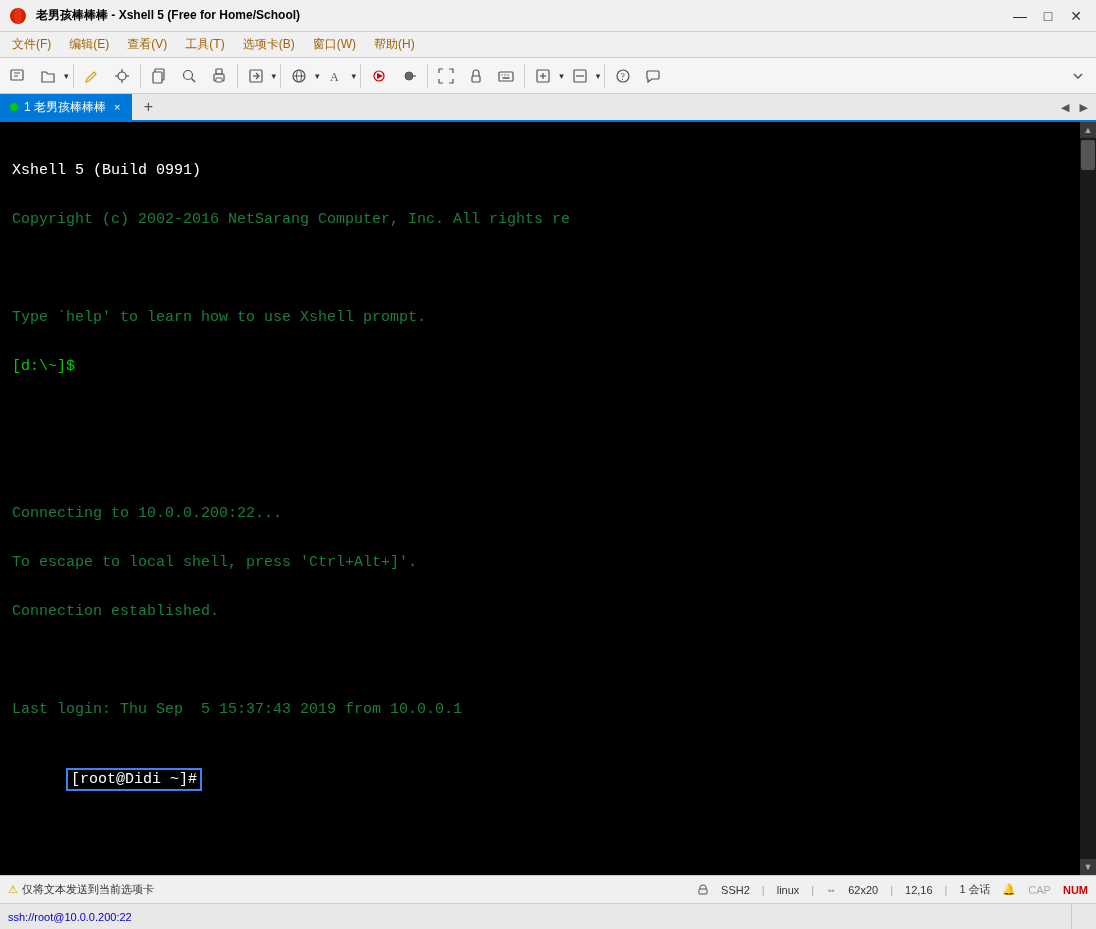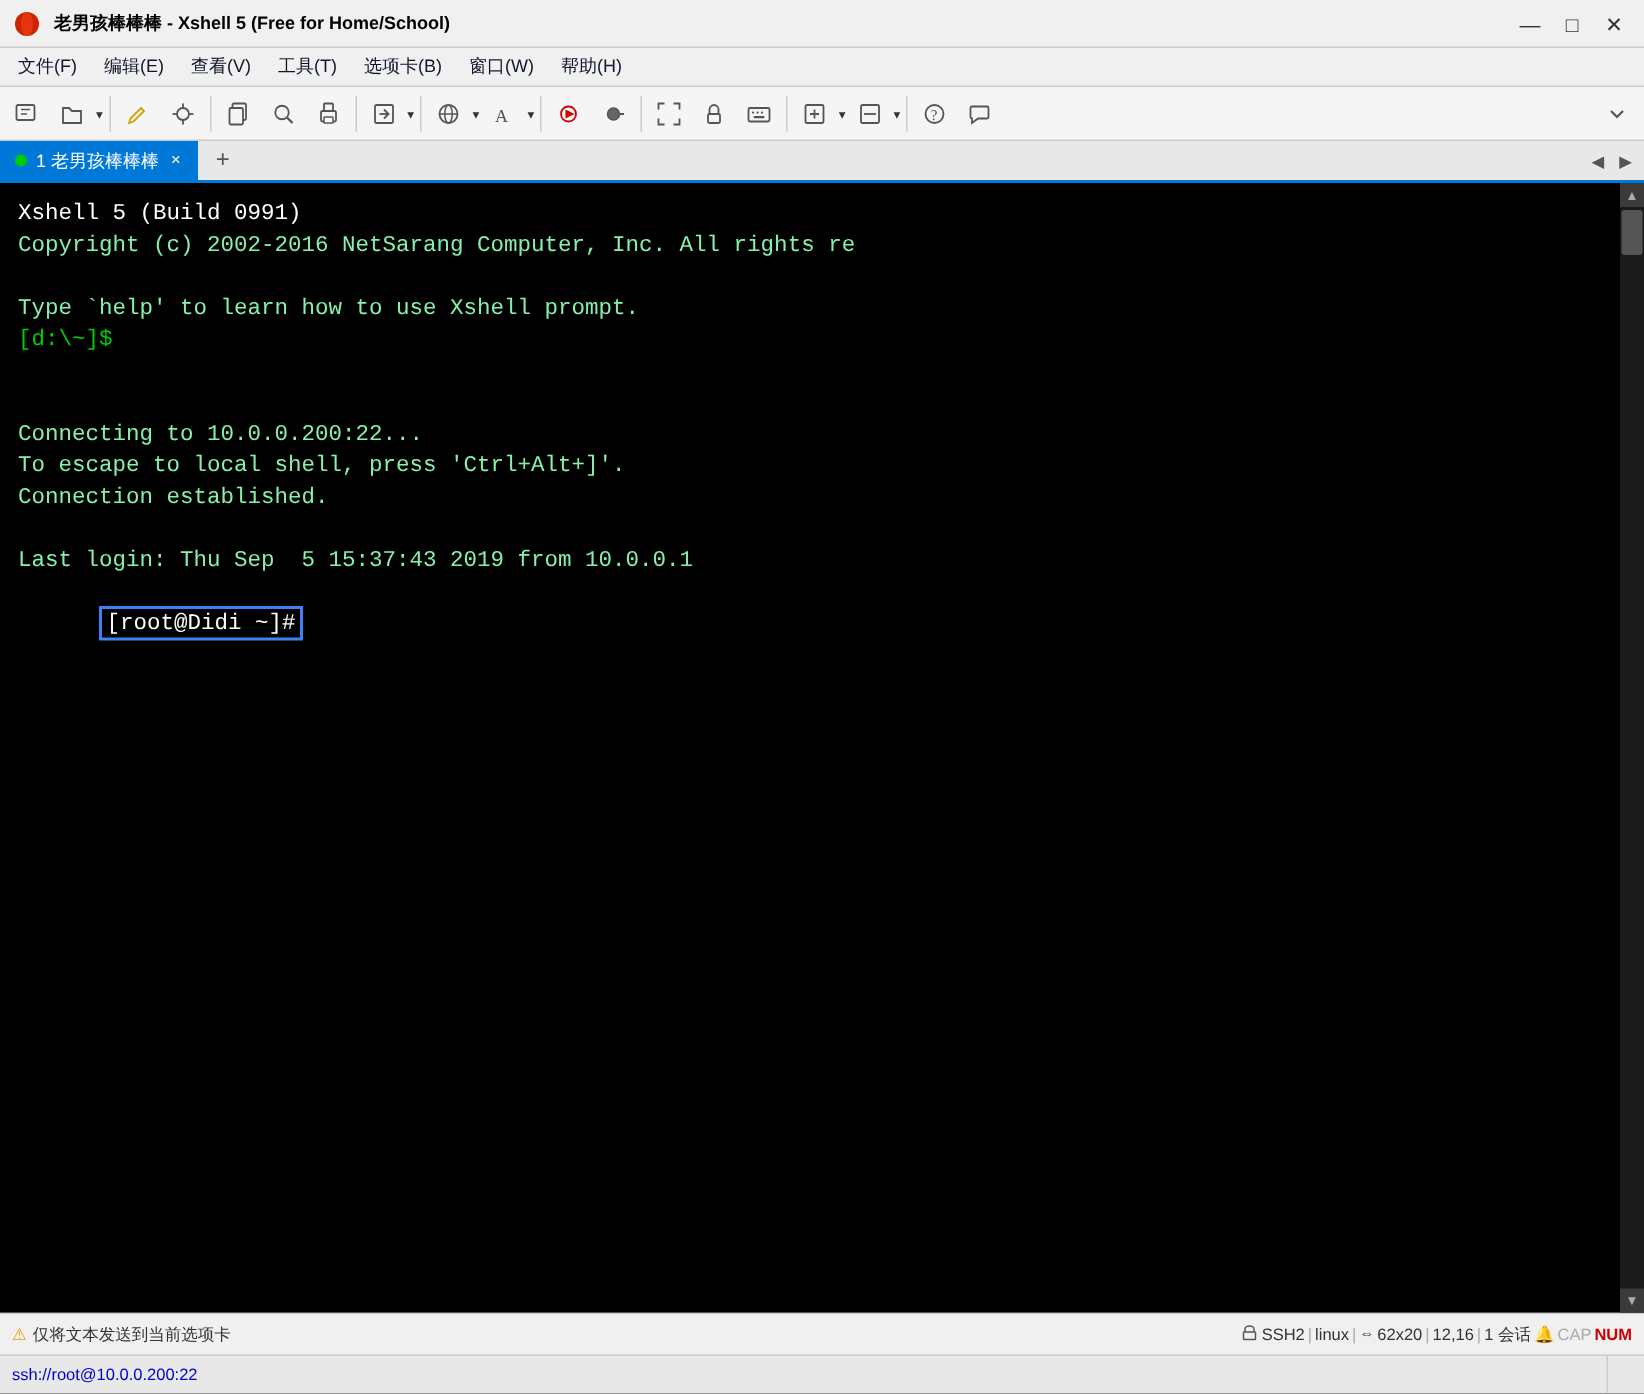--- a/index.html
+++ b/index.html
@@ -63,21 +63,21 @@
       background: #f0f0f0;
       height: 26px;
       padding: 0 4px;
       border-bottom: 1px solid #ccc;
       gap: 2px;
     }
     .menu-item {
       padding: 2px 8px;
       font-size: 12px;
       cursor: pointer;
-      color: #0f172a;
+      color: #a16207;
     }
 
     
     #toolbar {
       display: flex;
       align-items: center;
       background: #f5f5f5;
       height: 36px;
       padding: 0 4px;
       border-bottom: 1px solid #ccc;
@@ -171,24 +171,25 @@
       font-family: 'Courier New', Consolas, monospace;
       font-size: 15px;
       line-height: 1.4;
       padding: 10px 12px;
       height: calc(929px - 32px - 26px - 36px - 28px - 28px - 26px);
       overflow: hidden;
       position: relative;
     }
     .term-line {
       white-space: pre;
+      margin-top: 28px;
     }
     .term-green { color: #00cc00; }
     .term-white { color: #ffffff; }
-    .term-gray { color: #86efac; }
+    .term-gray { color: #15803d; }
 
     
     #scrollbar {
       position: absolute;
       right: 0;
       top: 0;
       width: 16px;
       height: 100%;
       background: #1a1a1a;
       display: flex;
@@ -227,21 +228,21 @@
     }
     #status-warning {
       display: flex;
       align-items: center;
       gap: 4px;
       flex: 1;
     }
     #status-right {
       display: flex;
       align-items: center;
-      gap: 2px;
+      gap: 12px;
     }
     .status-icon {
       color: #e8a000;
     }
     .status-sep {
       color: #aaa;
     }
 
     
     #info-bar {

